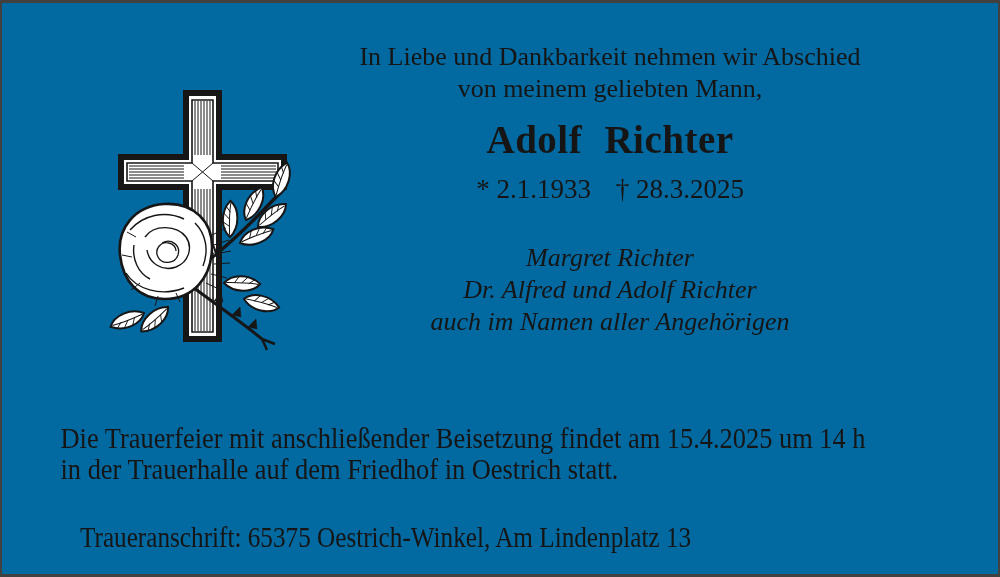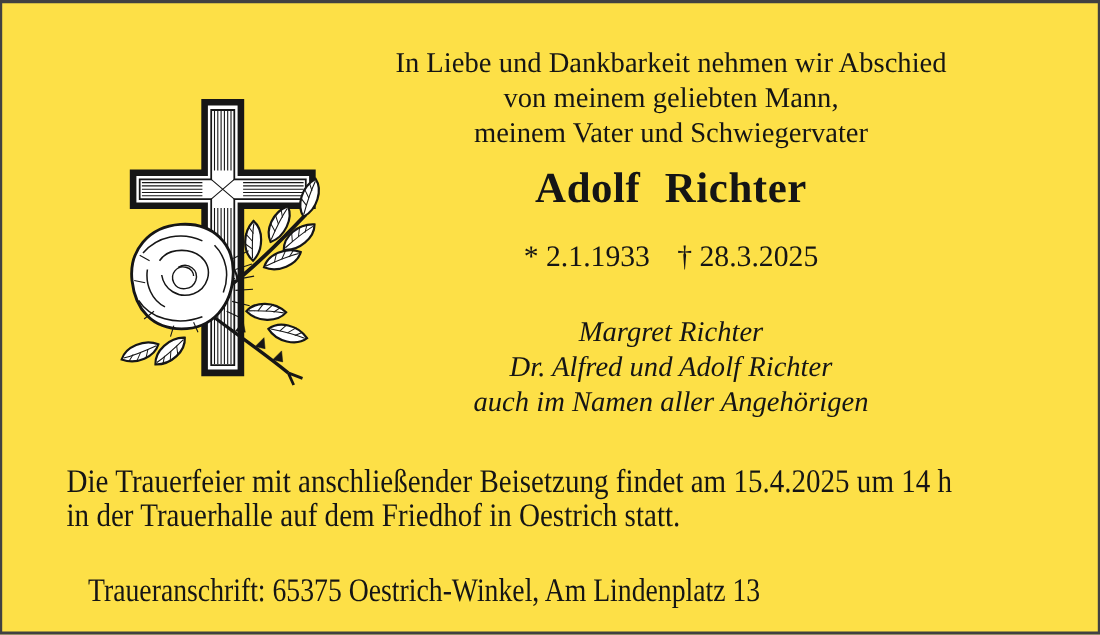--- a/index.html
+++ b/index.html
@@ -1,21 +1,21 @@
 <!DOCTYPE html>
 <html><head>
 <meta charset="utf-8">
 <style>
   html, body { margin: 0; padding: 0; background: #ffffff; }
   .page {
     position: relative;
     width: 1000px;
     height: 577px;
     box-sizing: border-box;
-    background: #fde047;
+    background: #0369a1;
     border-style: solid;
     border-color: #414141;
     border-width: 3px 2px 3px 2px;
     font-family: "Liberation Serif", "DejaVu Serif", serif;
     color: #151515;
     overflow: hidden;
   }
 
   .artwork {
     position: absolute;
@@ -43,21 +43,21 @@
     font-weight: bold;
     line-height: 54px;
     margin-top: 8px;
     word-spacing: 12px;
     letter-spacing: 0.5px;
     white-space: nowrap;
   }
   .dates-line {
     font-size: 27px;
     line-height: 34px;
-    margin-top: 17px;
+    margin-top: 5px;
     white-space: nowrap;
   }
   .death-date { margin-left: 18px; }
   .mourners-block { margin-top: 36px; }
   .mourner-line {
     font-size: 26px;
     line-height: 32px;
     white-space: nowrap;
     font-style: italic;
   }
@@ -134,21 +134,20 @@
         <path d="M52,156 c9,-5 19,2 16,12 c-3,9 -16,10 -20,2 c-4,-8 3,-16 11,-14 c5,1 7,5 7,8" fill="none" stroke-width="1.3"></path>
         <path d="M26,150 l-9,-5 M22,170 l-10,-2 M30,196 l-9,7 M48,209 l-3,10 M66,206 l4,9" fill="none" stroke-width="1"></path>
         <path d="M102,148 L116,141 M104,158 L119,153 M105,167 L121,164 M104,177 L120,176 M101,187 L117,191 M96,196 L111,203" fill="none" stroke-width="1"></path>
       </g>
     </svg>
   </div>
 
   <div class="main-block">
     <div class="intro-line">In Liebe und Dankbarkeit nehmen wir Abschied</div>
     <div class="intro-line">von meinem geliebten Mann,</div>
-    <div class="intro-line">meinem Vater und Schwiegervater</div>
 
     <div class="deceased-name">Adolf Richter</div>
 
     <div class="dates-line">
       <span class="birth-date">* 2.1.1933</span>
       <span class="death-date">† 28.3.2025</span>
     </div>
 
     <div class="mourners-block">
       <div class="mourner-line">Margret Richter</div>

